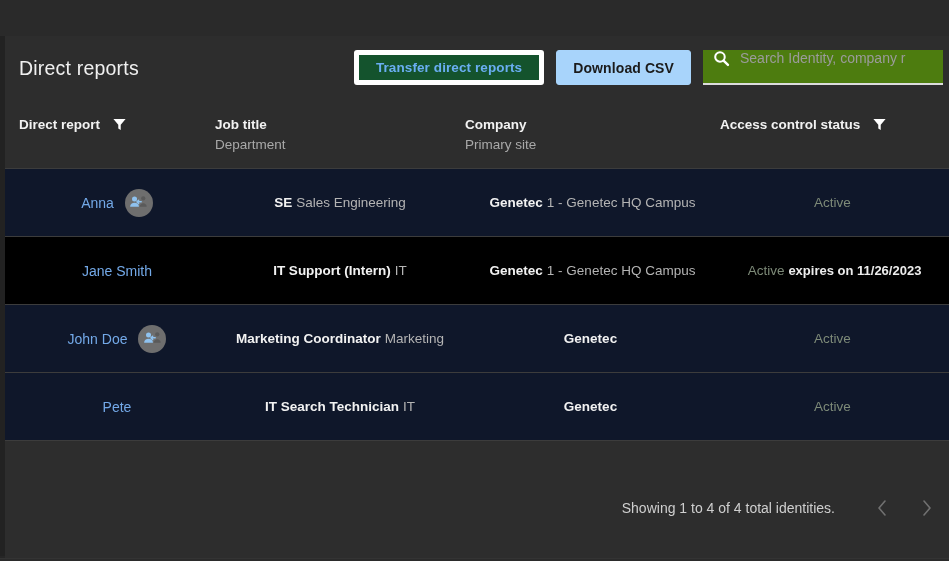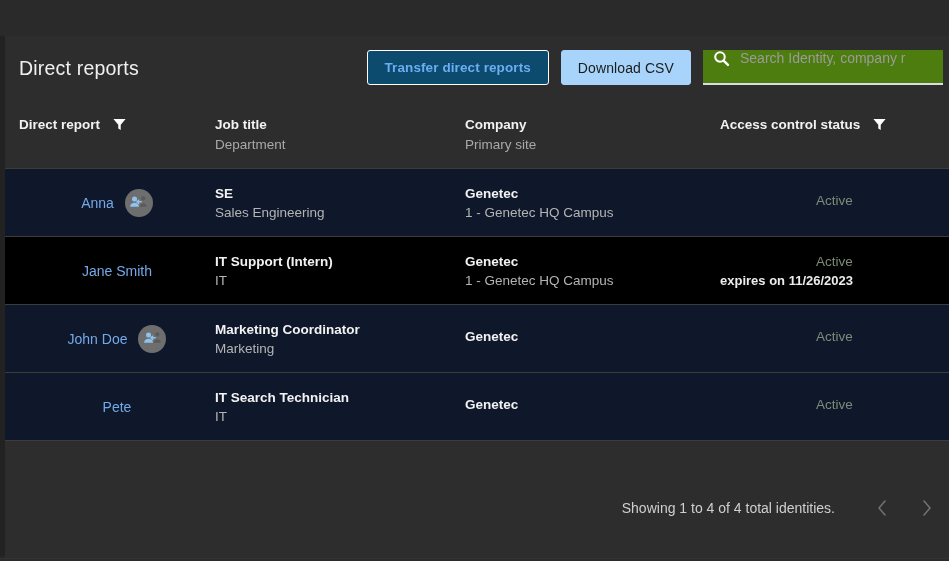--- a/index.html
+++ b/index.html
@@ -55,30 +55,30 @@
     font-weight: bold;
     display: flex;
     align-items: center;
     justify-content: center;
     cursor: pointer;
     white-space: nowrap;
     letter-spacing: 0.1px;
   }
   .btn-outline {
     padding: 0 17px;
-    background: #0c4a6e;
-    border: 1px solid #ffffff;
+    background: #14532d;
+    border: 5px solid #ffffff;
     color: #6aaef2;
   }
   .btn-primary {
     padding: 0 16px;
     background: #a8d4fb;
     border: 1px solid #a8d4fb;
     color: #1b1b1b;
-    font-weight: 400;
+    font-weight: 700;
     font-size: 14px;
   }
   .search-box {
     position: relative;
     width: 240px;
     height: 35px;
     background: #4d7c0f;
     border-bottom: 2px solid #dcdcdc;
     display: flex;
     align-items: flex-start;
@@ -124,21 +124,21 @@
   .col-3 { width: 255px; }
   .col-4 { flex: 1 1 auto; }
   .row {
     display: flex;
     height: 68px;
     align-items: center;
     border-bottom: 1px solid #3c3c3c;
     background: #0f172a;
   }
   .row.alt { background: #000000; }
-  .cell { display: flex; flex-direction: column; justify-content: center; gap: 4px; }
+  .cell { display: flex; flex-direction: row; justify-content: center; gap: 4px; }
   .cell-name {
     flex-direction: row;
     align-items: center;
     gap: 11px;
   }
   .name-link {
     font-size: 14px;
     color: #73a9e8;
     cursor: pointer;
   }

